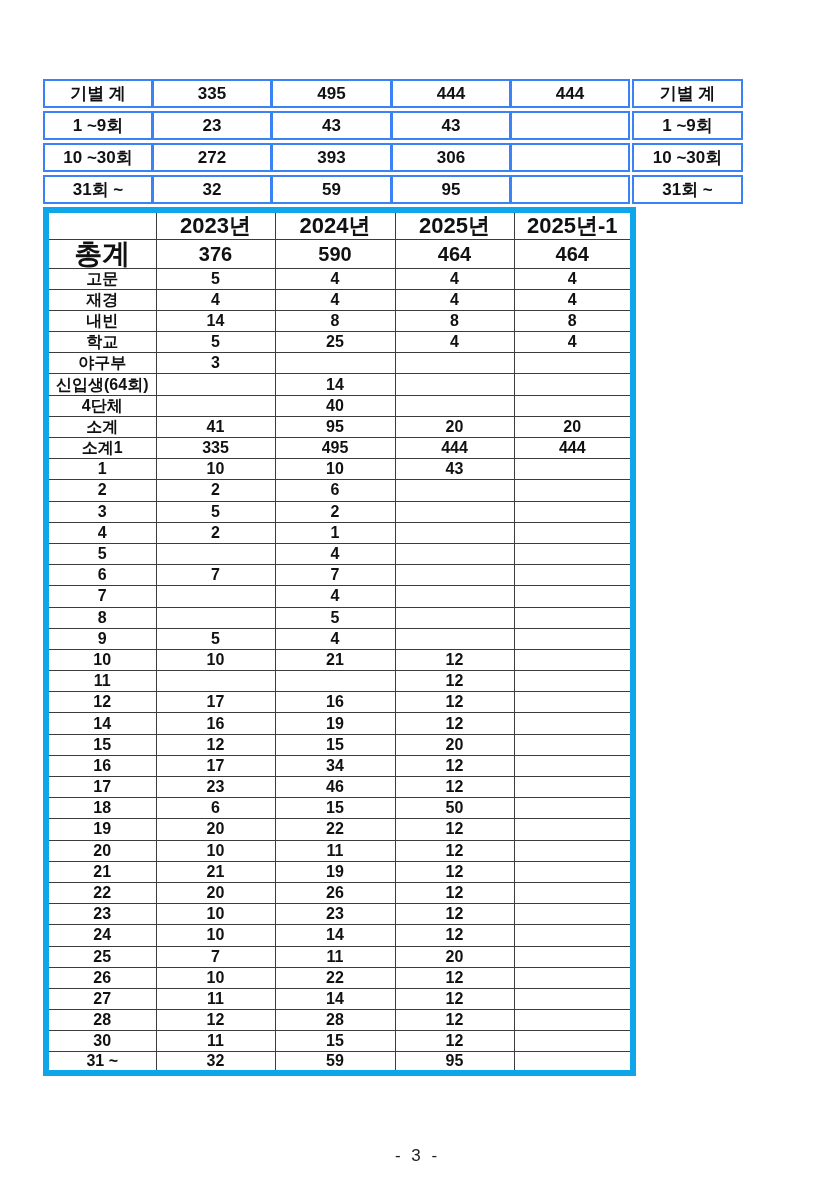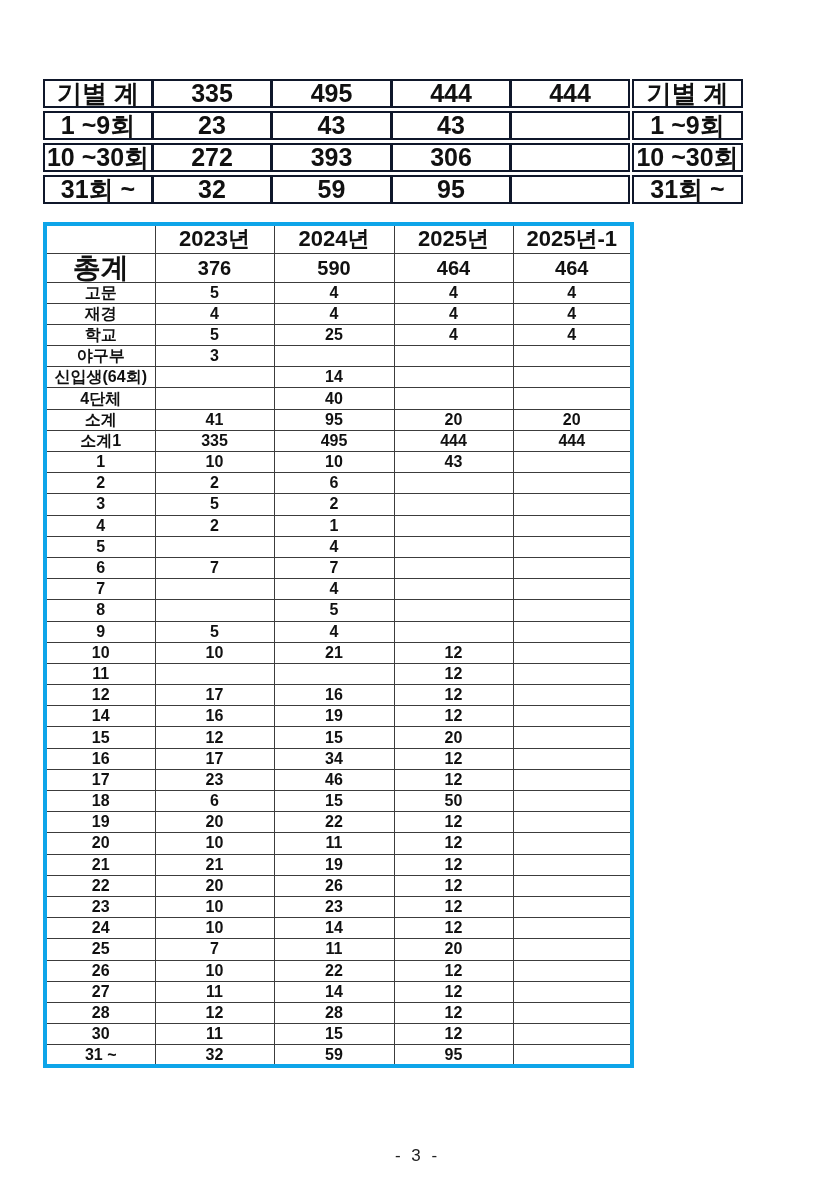--- a/index.html
+++ b/index.html
@@ -40,33 +40,33 @@
   }
   .sum-right {
     position: absolute;
     left: 632px;
     top: 76px;
     width: 111px;
     border-collapse: separate;
     border-spacing: 0 3px;
   }
   .sum-left td, .sum-right td {
-    border: 2px solid #0f172a;
+    border: 2px solid #3b82f6;
     height: 29px;
-    font-size: 25px;
+    font-size: 17px;
   }
   .sum-left td + td { border-left-width: 1px; }
   
   .main {
     position: absolute;
     left: 43px;
-    top: 222px;
+    top: 207px;
     width: 587px;
     border-collapse: collapse;
-    border: 4px solid #0ea5e9;
+    border: 6px solid #0ea5e9;
   }
   .main td {
     border: 1.5px solid #3c3c3c;
   }
   .main tr.hdr td {
     height: 29px;
     font-size: 22px;
   }
   .main tr.total td {
     height: 29px;
@@ -184,20 +184,27 @@
         <td>4</td>
       </tr>
       <tr class="small">
         <td class="lbl">재경</td>
         <td>4</td>
         <td>4</td>
         <td>4</td>
         <td>4</td>
       </tr>
       <tr class="small">
+        <td class="lbl">내빈</td>
+        <td>14</td>
+        <td>8</td>
+        <td>8</td>
+        <td>8</td>
+      </tr>
+      <tr class="small">
         <td class="lbl">학교</td>
         <td>5</td>
         <td>25</td>
         <td>4</td>
         <td>4</td>
       </tr>
       <tr class="small">
         <td class="lbl">야구부</td>
         <td>3</td>
         <td></td>

